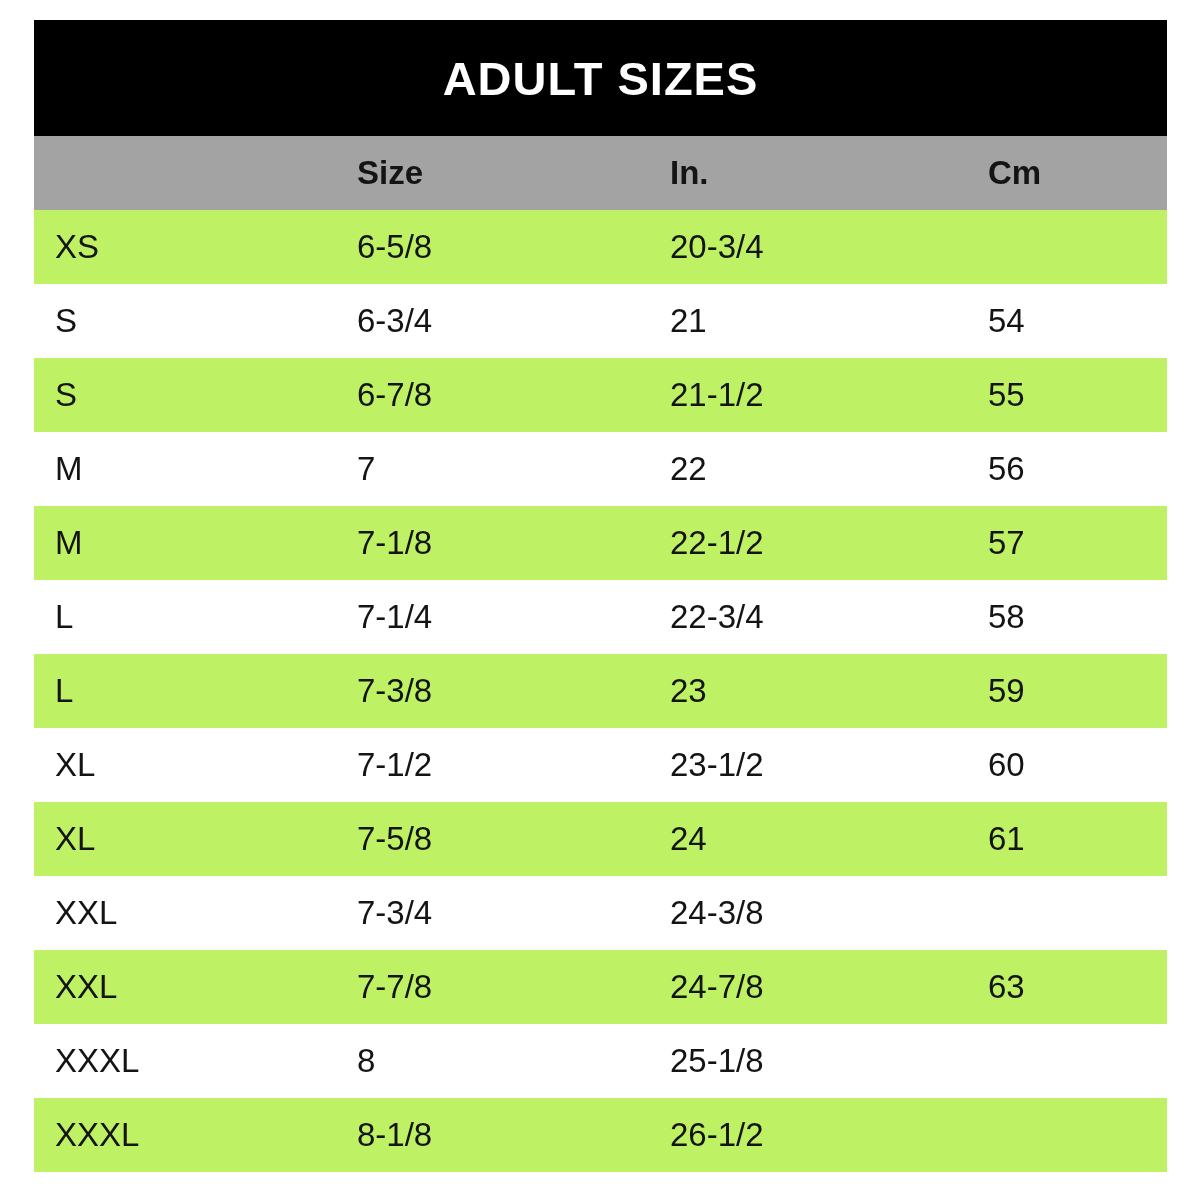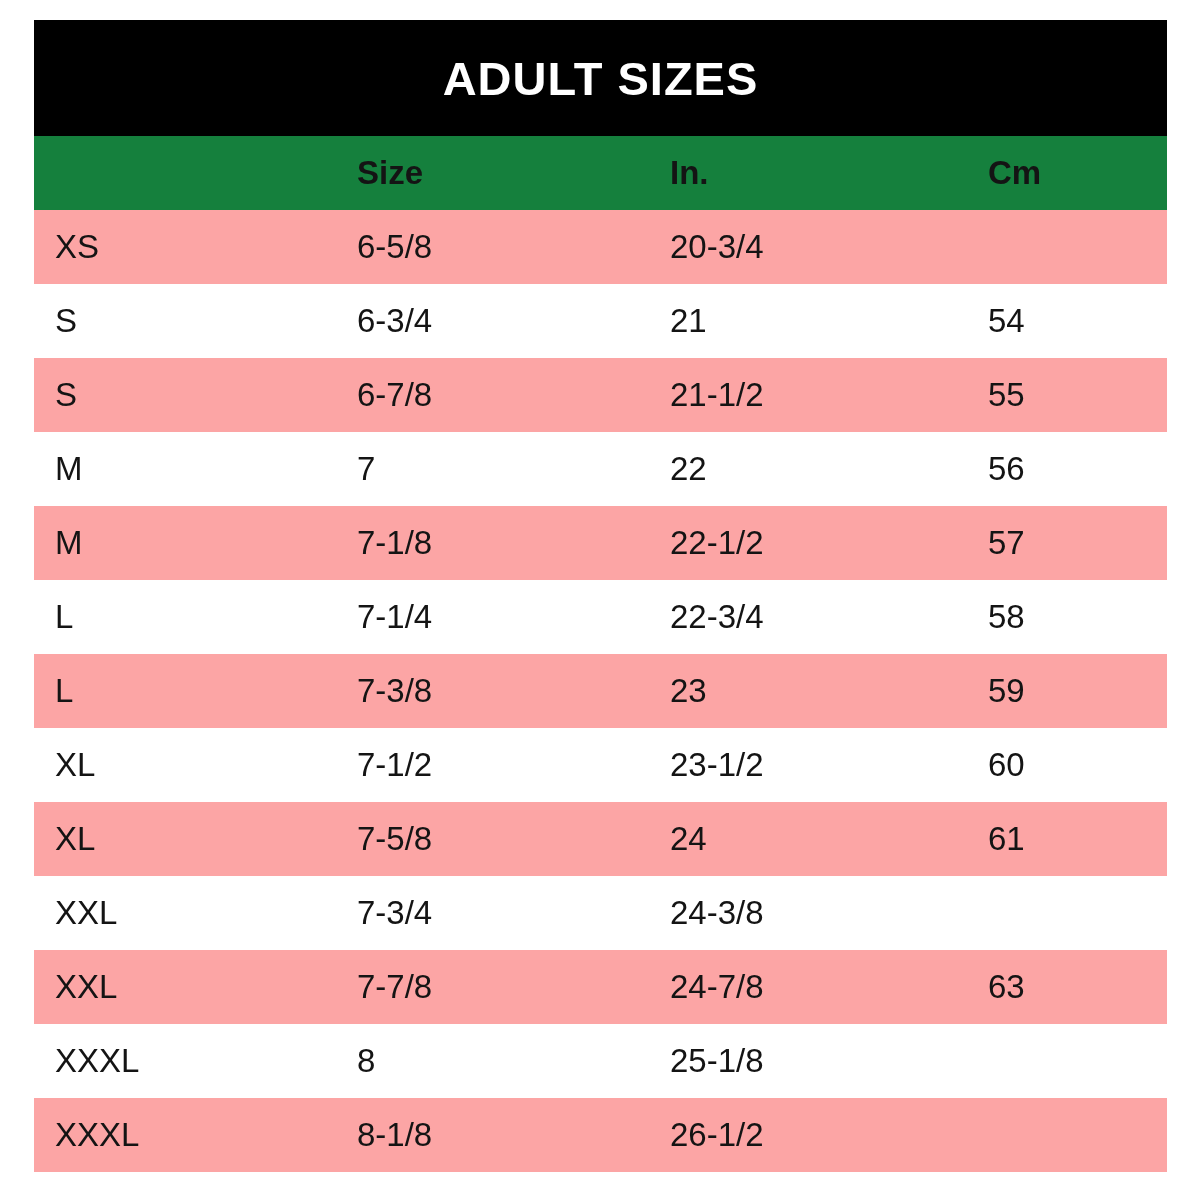--- a/index.html
+++ b/index.html
@@ -27,36 +27,36 @@
   }
 
   .colheads {
     position: absolute; left: 34px; top: 136px;
     width: 1133px; height: 74px;
     display: grid;
     grid-template-columns: 323px 313px 318px 1fr;
     align-items: center;
     font-weight: bold;
     font-size: 33px;
-    background: #15803d;
+    background: #a3a3a3;
   }
 
   .rows {
     position: absolute; left: 34px; top: 210px;
     width: 1133px;
   }
   .row {
     height: 74px;
     display: grid;
     grid-template-columns: 323px 313px 318px 1fr;
     align-items: center;
     font-size: 33px;
     background: #ffffff;
   }
-  .row.striped { background: #fca5a5; }
+  .row.striped { background: #bef264; }
 
   .c1 { padding-left: 21px; }
   .c2, .c3, .c4 { padding-left: 0; }
 </style>
 </head>
 <body>
 
 <div class="wrap">
 
   <div class="banner">

